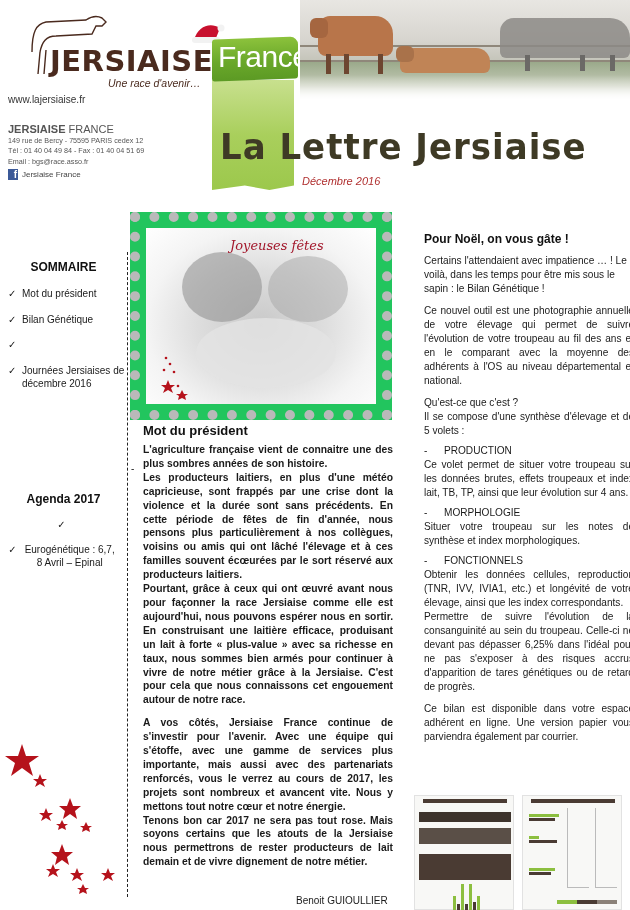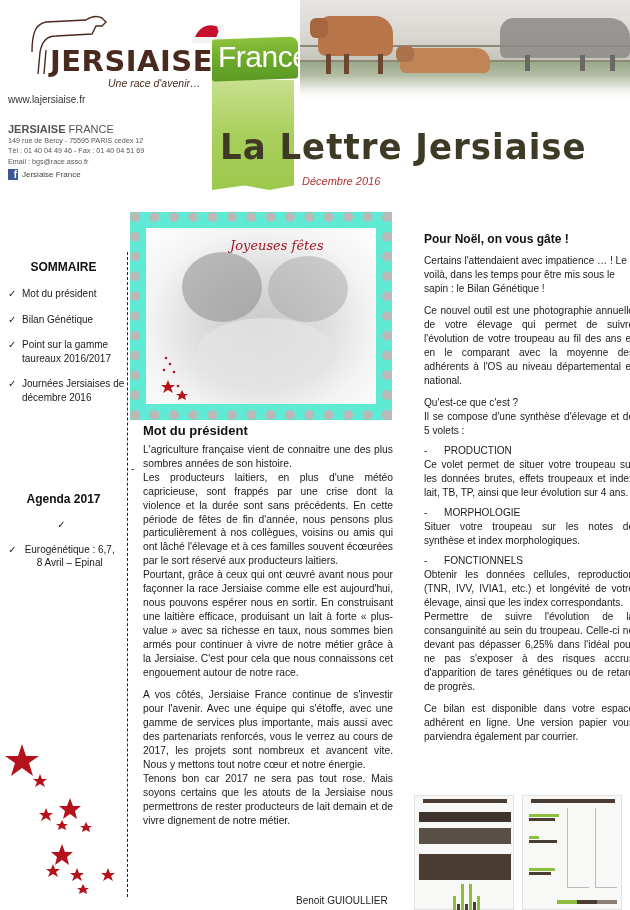--- a/index.html
+++ b/index.html
@@ -48,32 +48,32 @@
   .toc-item { display: flex; align-items: flex-start; font-size: 10px; line-height: 13.5px; margin-bottom: 12px; color: #1a1a1a; }
   .check { width: 22px; padding-left: 8px; font-size: 10px; flex: none; }
   .agenda { position: absolute; left: 0; top: 518px; width: 127px; }
   .agenda-item { display: flex; justify-content: center; font-size: 10px; line-height: 13.5px; margin-bottom: 11px; text-align: center; color: #1a1a1a; }
   .agenda-item .check { width: auto; padding-left: 0; padding-right: 4px; }
   .vdivider { position: absolute; left: 127px; top: 252px; height: 645px; border-left: 1px dashed #222; }
 
   .stars { position: absolute; left: 0; top: 730px; width: 125px; height: 180px; }
 
   
-  .card { position: absolute; left: 130px; top: 212px; width: 262px; height: 208px; background: #5eead4; }
+  .card { position: absolute; left: 130px; top: 212px; width: 262px; height: 208px; background: #22c55e; }
   .card-border { position: absolute; inset: 0; border: 10px dotted #b9b9b9; border-radius: 2px; }
   .card-inner { position: absolute; left: 16px; top: 16px; right: 16px; bottom: 16px;
      background: radial-gradient(ellipse at 50% 55%, #c9c9c9 0%, #dedede 40%, #f4f4f4 70%, #ffffff 100%); }
   .calf { position: absolute; border-radius: 50%; }
   .card-title { position: absolute; left: 100px; top: 26px; font-family: "DejaVu Serif", serif; font-style: italic; font-size: 13px; color: #a3172b; }
   .card-stars { position: absolute; left: 30px; top: 140px; width: 40px; height: 50px; }
 
   
   .article { position: absolute; left: 143px; width: 250px; font-size: 10.3px; line-height: 13.9px; color: #1a1a1a; text-align: justify; }
   .article-title { position: absolute; left: 143px; top: 423px; font-weight: bold; font-size: 13px; color: #111; }
-  .article p { margin-bottom: 0; }
+  .article p { margin-bottom: 0; font-weight: bold; }
   .signature { position: absolute; left: 296px; top: 895px; font-size: 10px; color: #1a1a1a; }
   .dash-mark { position: absolute; left: 131px; top: 463px; font-size: 10px; }
 
   
   .right { position: absolute; left: 424px; top: 232px; width: 210px; font-size: 10.1px; line-height: 14px; color: #1a1a1a; text-align: justify; }
   .right h2 { font-size: 12px; font-weight: bold; margin-bottom: 8px; color: #111; }
   .right p { margin-bottom: 8px; }
   .right .vol { margin-top: 6px; margin-bottom: 0; text-align: left; }
   .right .vol span.d { display: inline-block; width: 20px; }
 
@@ -102,21 +102,21 @@
   <div class="green-ribbon"></div>
   <div class="ribbon-text">France</div>
   <div class="tagline">Une race d'avenir…</div>
 
   <div class="url">www.lajersiaise.fr</div>
   <div class="org-name">
     <b>JERSIAISE</b>
     <span>FRANCE</span>
   </div>
   <div class="org-line" style="top:136px">149 rue de Bercy - 75595 PARIS cedex 12</div>
-  <div class="org-line" style="top:146px">Tél : 01 40 04 49 46 - Fax : 01 40 04 51 69</div>
+  <div class="org-line" style="top:146px">Tél : 01 40 04 49 84 - Fax : 01 40 04 51 69</div>
   <div class="org-line" style="top:157px">Email : bgs@race.asso.fr</div>
   <div class="fb-row">
     <span class="fb-icon">f</span>
     <span>Jersiaise France</span>
   </div>
 
   <div class="header-photo">
     <div class="fence"></div>
     <div class="fence2"></div>
     <div class="grass"></div>
@@ -143,21 +143,20 @@
     <div class="toc-item">
       <span class="check">✓</span>
       <span>Mot du président</span>
     </div>
     <div class="toc-item">
       <span class="check">✓</span>
       <span>Bilan Génétique</span>
     </div>
     <div class="toc-item">
       <span class="check">✓</span>
-      <span>Point sur la gamme taureaux 2016/2017</span>
     </div>
     <div class="toc-item">
       <span class="check">✓</span>
       <span>Journées Jersiaises de décembre 2016</span>
     </div>
   </div>
 
   <div class="sidebar-heading" style="top:492px">Agenda 2017</div>
   <div class="agenda">
     <div class="agenda-item">

